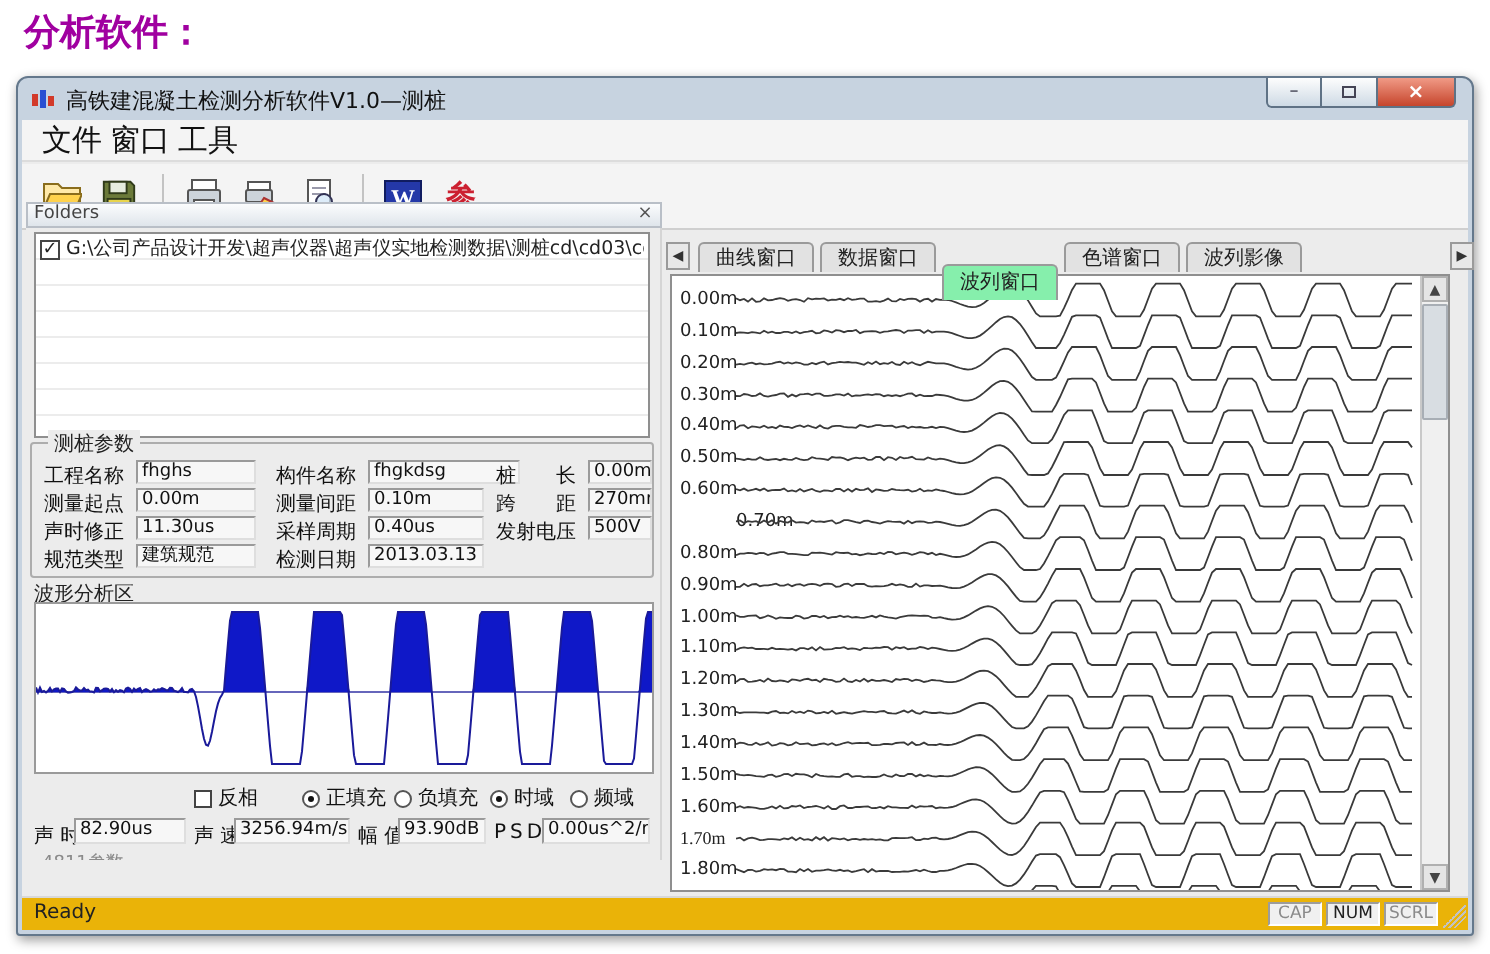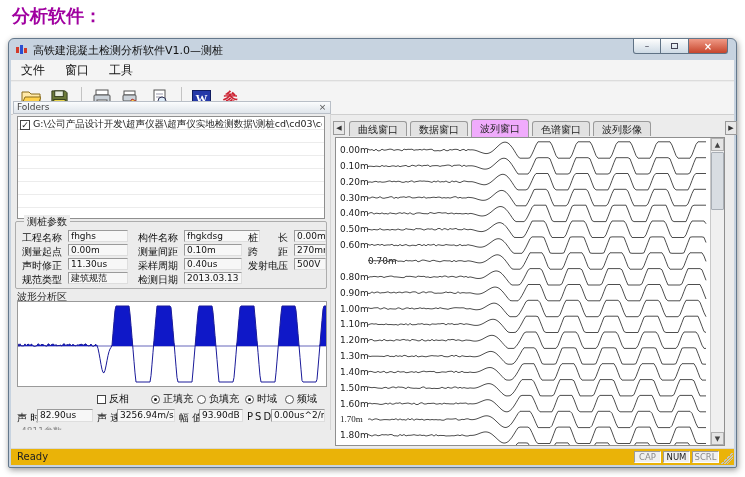--- a/index.html
+++ b/index.html
@@ -16,21 +16,21 @@
   .title { position:absolute; left:24px; top:4px; font-size:11px; color:#111; white-space:nowrap; }
   .win-controls { position:absolute; top:0; right:8px; display:flex; }
   .wc { height:15px; border:1px solid #5f7285; border-top:none; display:flex; align-items:center; justify-content:center; color:#334; cursor:default; }
   .wc.min { width:28px; background:linear-gradient(#fdfdfd,#cedae5); border-radius:0 0 0 3px; font-size:9px; }
   .wc.max { width:27px; background:linear-gradient(#fdfdfd,#cedae5); border-left:none; border-right:none; }
   .wc .maxbox { width:7px; height:6px; border:1px solid #445; background:transparent; }
   .wc.close { width:40px; background:linear-gradient(#f09a86,#c6452c); color:#fff; border-radius:0 0 3px 0; font-size:10px; font-weight:bold; }
   .client { position:absolute; left:2px; top:21px; right:2px; bottom:2px; background:#ececec; }
 
   
-  .menubar { position:absolute; left:0; top:0; right:0; height:21px; background:#f4f4f4; border-bottom:1px solid #dcdcdc; display:flex; align-items:center; padding-left:10px; gap:20px; font-size:12px; color:#111; }
+  .menubar { position:absolute; left:0; top:0; right:0; height:21px; background:#f4f4f4; border-bottom:1px solid #dcdcdc; display:flex; align-items:center; padding-left:10px; gap:4px; font-size:15px; color:#111; }
   .toolbar { position:absolute; left:0; top:22px; right:0; height:33px; background:#f4f4f4; border-bottom:1px solid #cfcfcf; display:flex; align-items:center; padding-left:6px; }
   .tbtn { width:27px; height:27px; margin-right:2px; display:flex; align-items:center; justify-content:center; border:1px solid transparent; border-radius:2px; }
   .tsep { width:1px; height:22px; background:#c3c3c3; margin:0 6px; }
   .word-block { width:19px; height:17px; background:#2438a8; border:1px solid #101c60; color:#fff; font-family:"Liberation Serif",serif; font-weight:bold; font-size:12px; text-align:center; line-height:16px; }
   .param-char { color:#cc2030; font-size:15px; font-weight:bold; }
 
   
   .left-panel { position:absolute; left:2px; top:41px; width:318px; height:329px; background:#ececec; border-right:1px solid #d5d5d5; }
   .folders-hdr { position:absolute; left:0; top:0; width:318px; height:13px; background:linear-gradient(#fbfcfd,#dfe5eb); border:1px solid #b9bfc7; font-size:9px; color:#444; line-height:11px; padding-left:3px; }
   .folders-close { position:absolute; right:2px; top:0px; width:11px; height:11px; font-size:9px; line-height:11px; text-align:center; color:#555; }
@@ -49,21 +49,21 @@
 
   .ctl { position:absolute; display:flex; align-items:center; gap:3px; font-size:10px; color:#111; white-space:pre; }
   .radio { width:9px; height:9px; border:1px solid #555; border-radius:50%; background:#fff; position:relative; flex:0 0 auto; }
   .radio.sel::after { content:""; position:absolute; left:2px; top:2px; width:3px; height:3px; background:#111; border-radius:50%; }
   .clipped { position:absolute; left:8px; top:324px; height:5px; overflow:hidden; font-size:9px; color:#8a8a8a; }
 
   
   .right-panel { position:absolute; left:322px; top:59px; width:404px; height:329px; }
   .tab-arrow { position:absolute; top:2px; width:12px; height:14px; border:1px solid #9a9a9a; background:#e8e8e8; font-size:7px; text-align:center; line-height:13px; color:#333; }
   .tab { position:absolute; top:2px; height:15px; width:58px; border:1px solid #9a9a9a; border-bottom:none; border-radius:3px 3px 0 0; background:#e2e2e2; font-size:10px; text-align:center; line-height:15px; color:#222; overflow:hidden; }
-  .tab.active { background:#f0abfc; top:0px; height:18px; line-height:17px; z-index:2; }
+  .tab.active { background:#86efac; top:13px; height:18px; line-height:17px; z-index:2; }
   .wavearea { position:absolute; left:2px; top:18px; width:390px; height:309px; background:#fff; border:1px solid #8f8f8f; overflow:hidden; }
   .depth-label { position:absolute; left:4px; font-size:9px; color:#222; }
   #wt-svg { position:absolute; left:32px; top:0; }
   .vscroll { position:absolute; right:0; top:0; width:14px; height:100%; background:#f0f0f0; border-left:1px solid #c9c9c9; }
   .sbtn { position:absolute; left:0; width:13px; height:13px; background:#e5e5e5; border:1px solid #b0b0b0; font-size:7px; line-height:12px; text-align:center; color:#444; }
   .sbtn.up { top:0; } .sbtn.down { bottom:0; }
   .sthumb { position:absolute; left:0; top:14px; width:13px; height:58px; background:#d8dde2; border:1px solid #a8aeb5; border-radius:1px; }
 
   
   .statusbar { position:absolute; left:0; right:0; bottom:0; height:17px; background:#eab308; border-top:1px solid #d8d8d8; font-size:10px; color:#222; }

